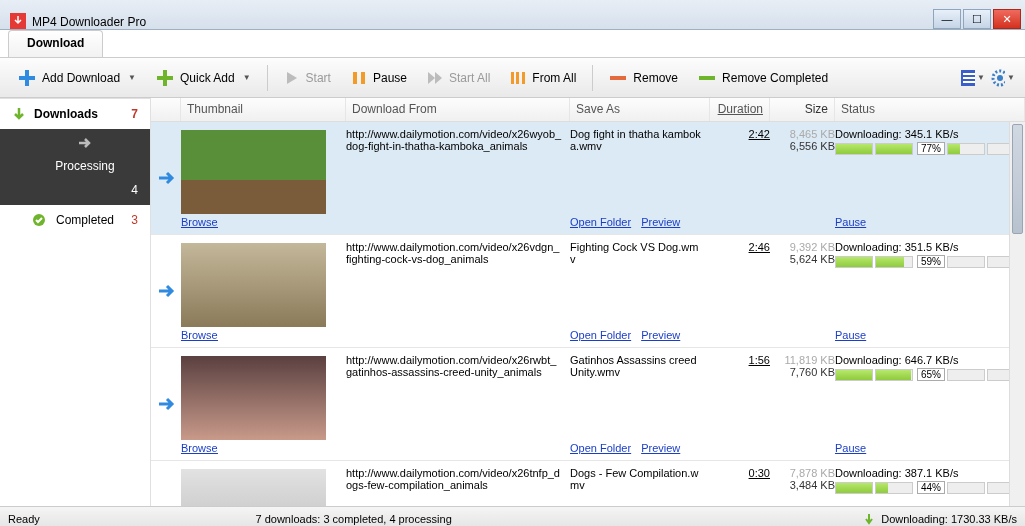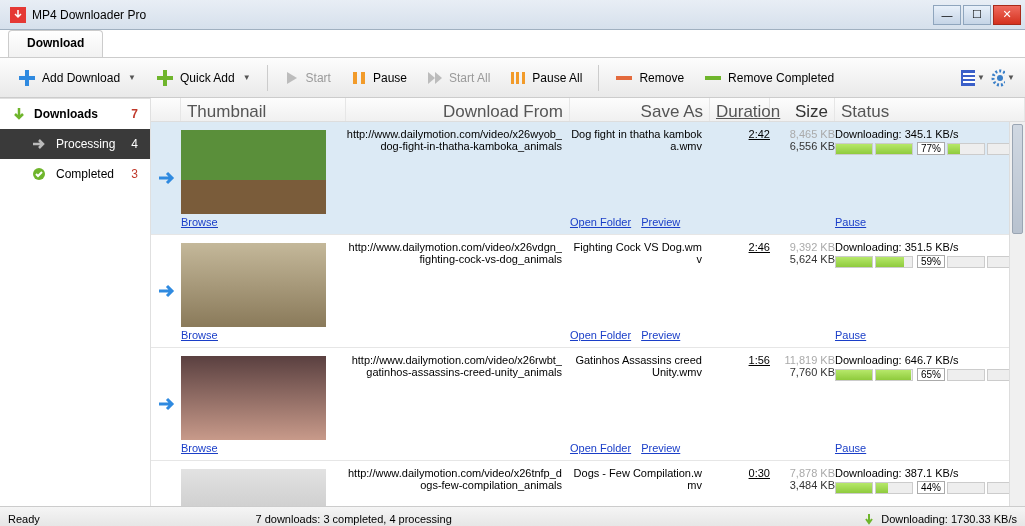--- a/index.html
+++ b/index.html
@@ -1,17 +1,17 @@
 <!DOCTYPE html>
 <html><head>
 <meta charset="utf-8">
 <style>
 * { margin: 0; padding: 0; box-sizing: border-box; font-family: "Segoe UI", Tahoma, sans-serif; }
 body { width: 1025px; height: 526px; background: #fff; overflow: hidden; }
-.titlebar { height: 30px; background: linear-gradient(#e8eef5,#d6e0ec); display: flex; align-items: center; padding: 0 4px; border-bottom: 1px solid #a0b0c0; }
+.titlebar { height: 30px; background: linear-gradient(#e8eef5,#d6e0ec); display: flex; align-items: flex-end; padding: 0 4px; border-bottom: 1px solid #a0b0c0; }
 .app-icon { width: 16px; height: 16px; background: #e53935; margin: 0 6px; display:flex; align-items:center; justify-content:center; }
 .app-icon svg { width:10px; height:10px; }
 .title-text { flex:1; font-size:12px; color:#000; }
 .win-btns { display:flex; }
 .win-btn { width:28px; height:20px; background: linear-gradient(#e8f0fa,#c5d4e6); border:1px solid #8fa5bd; margin-left:2px; display:flex; align-items:center; justify-content:center; font-size:11px; cursor:pointer; }
 .win-btn.close { background: linear-gradient(#ef6b5e,#d4311e); border-color:#a82a1a; color:#fff; }
 .menubar { height: 28px; background:#fff; display:flex; align-items:stretch; border-bottom:1px solid #ccc; }
 .tab { background: linear-gradient(#fff,#f2f2f2); border:1px solid #ccc; border-bottom:none; padding:5px 18px; font-size:12px; font-weight:bold; margin-left:8px; border-radius:4px 4px 0 0; cursor:pointer; }
 .menu-right { margin-left:auto; display:flex; align-items:center; gap:16px; padding-right:12px; font-size:12px; }
 .menu-item { cursor:pointer; }
@@ -20,40 +20,40 @@
 .tbtn.disabled { color:#9a9a9a; }
 .tsep { width:1px; height:26px; background:#ccc; margin:0 4px; }
 .drop-arrow { font-size:8px; color:#555; margin-left:2px; }
 .tool-right { margin-left:auto; display:flex; align-items:center; gap:6px; }
 .icon-btn { width:24px; height:24px; display:flex; align-items:center; justify-content:center; cursor:pointer; }
 .body-area { display:flex; height: calc(100% - 30px - 28px - 40px - 20px); }
 .sidebar { width:175px; background:#fff; font-size:12px; border-top:1px solid #e0e0e0; }
 .side-header { display:flex; align-items:center; padding:8px 12px; font-weight:bold; gap:8px; }
 .side-count { margin-left:auto; color:#c0392b; font-weight:bold; }
 .side-item { display:flex; align-items:center; padding:8px 12px 8px 32px; gap:10px; cursor:pointer; }
-.side-item.active { background:#3a3a3a; color:#fff; }
+.side-item.active { background:#3a3a3a; color:#fff;flex-direction:column; }
 .side-item .cnt { margin-left:auto; }
 .side-item.active .cnt { color:#fff; }
 .side-item .cnt.red { color:#c0392b; }
 .list-area { flex:1; display:flex; flex-direction:column; border-left:1px solid #e0e0e0; position:relative; }
-.col-head { display:flex; height:24px; background: linear-gradient(#fdfdfd,#f0f0f0); border-bottom:1px solid #ddd; font-size:17px; color:#555; }
+.col-head { display:flex; height:24px; background: linear-gradient(#fdfdfd,#f0f0f0); border-bottom:1px solid #ddd; font-size:12px; color:#555; }
 .col-head > div { padding:4px 6px; border-right:1px solid #e6e6e6; }
 .c-arrow { width:30px; }
 .c-thumb { width:165px; }
 .c-url { width:224px; }
 .c-save { width:140px; }
 .c-dur { width:60px; text-align:right;text-decoration:underline; }
 .c-size { width:65px; text-align:right; }
 .c-status { flex:1; }
 .rows { overflow-y:auto; flex:1; }
 .row { display:flex; border-bottom:1px solid #e6e6e6; font-size:11px; padding:6px 0; position:relative; }
 .row.selected { background:#dceaf5; }
 .row .c-arrow { display:flex; align-items:center; justify-content:center; }
 .thumb-box { width:145px; height:84px; background:#9aa; margin:2px 0; }
-.c-url, .c-save { word-break:break-all; padding-right:8px;text-align:right; }
+.c-url, .c-save { word-break:break-all; padding-right:8px; }
 .c-size { color:#333; }
 .size-gray { color:#aaa; }
 .link { color:#1a3ec8; text-decoration:underline; cursor:pointer; }
 .row-links { display:flex; gap:10px; margin-top:4px; }
 .c-thumb .row-links { margin-top:2px;text-decoration:underline; }
 .progress-bars { display:flex; gap:2px; margin:2px 0; align-items:center; }
 .pseg { width:38px; height:12px; background:#eee; border:1px solid #ccc; position:relative; }
 .pseg .fill { height:100%; background: linear-gradient(#b6e86a,#8fcb3d); }
 .pct-badge { font-size:10px; background:#fff; border:1px solid #aaa; padding:0 3px; margin-left:2px; }
 .row-close { position:absolute; right:6px; bottom:4px; color:#666; cursor:pointer; font-size:12px; }
@@ -126,21 +126,21 @@
         <path d="M8 2 L15 8 L8 14 Z" fill="#bcbcbc"></path>
       </svg>
     <span>Start All</span>
   </div>
   <div class="tbtn">
     <svg width="16" height="16">
         <rect x="1" y="2" width="3" height="12" fill="#f29b2a"></rect>
         <rect x="6" y="2" width="3" height="12" fill="#f29b2a"></rect>
         <rect x="12" y="2" width="3" height="12" fill="#f29b2a"></rect>
       </svg>
-    <span>Pause All</span>
+    <span>From All</span>
   </div>
   <div class="tsep"></div>
   <div class="tbtn">
     <svg width="18" height="10">
         <rect x="1" y="3" width="16" height="4" fill="#e36a3d"></rect>
       </svg>
     <span>Remove</span>
   </div>
   <div class="tbtn">
     <svg width="18" height="10">

